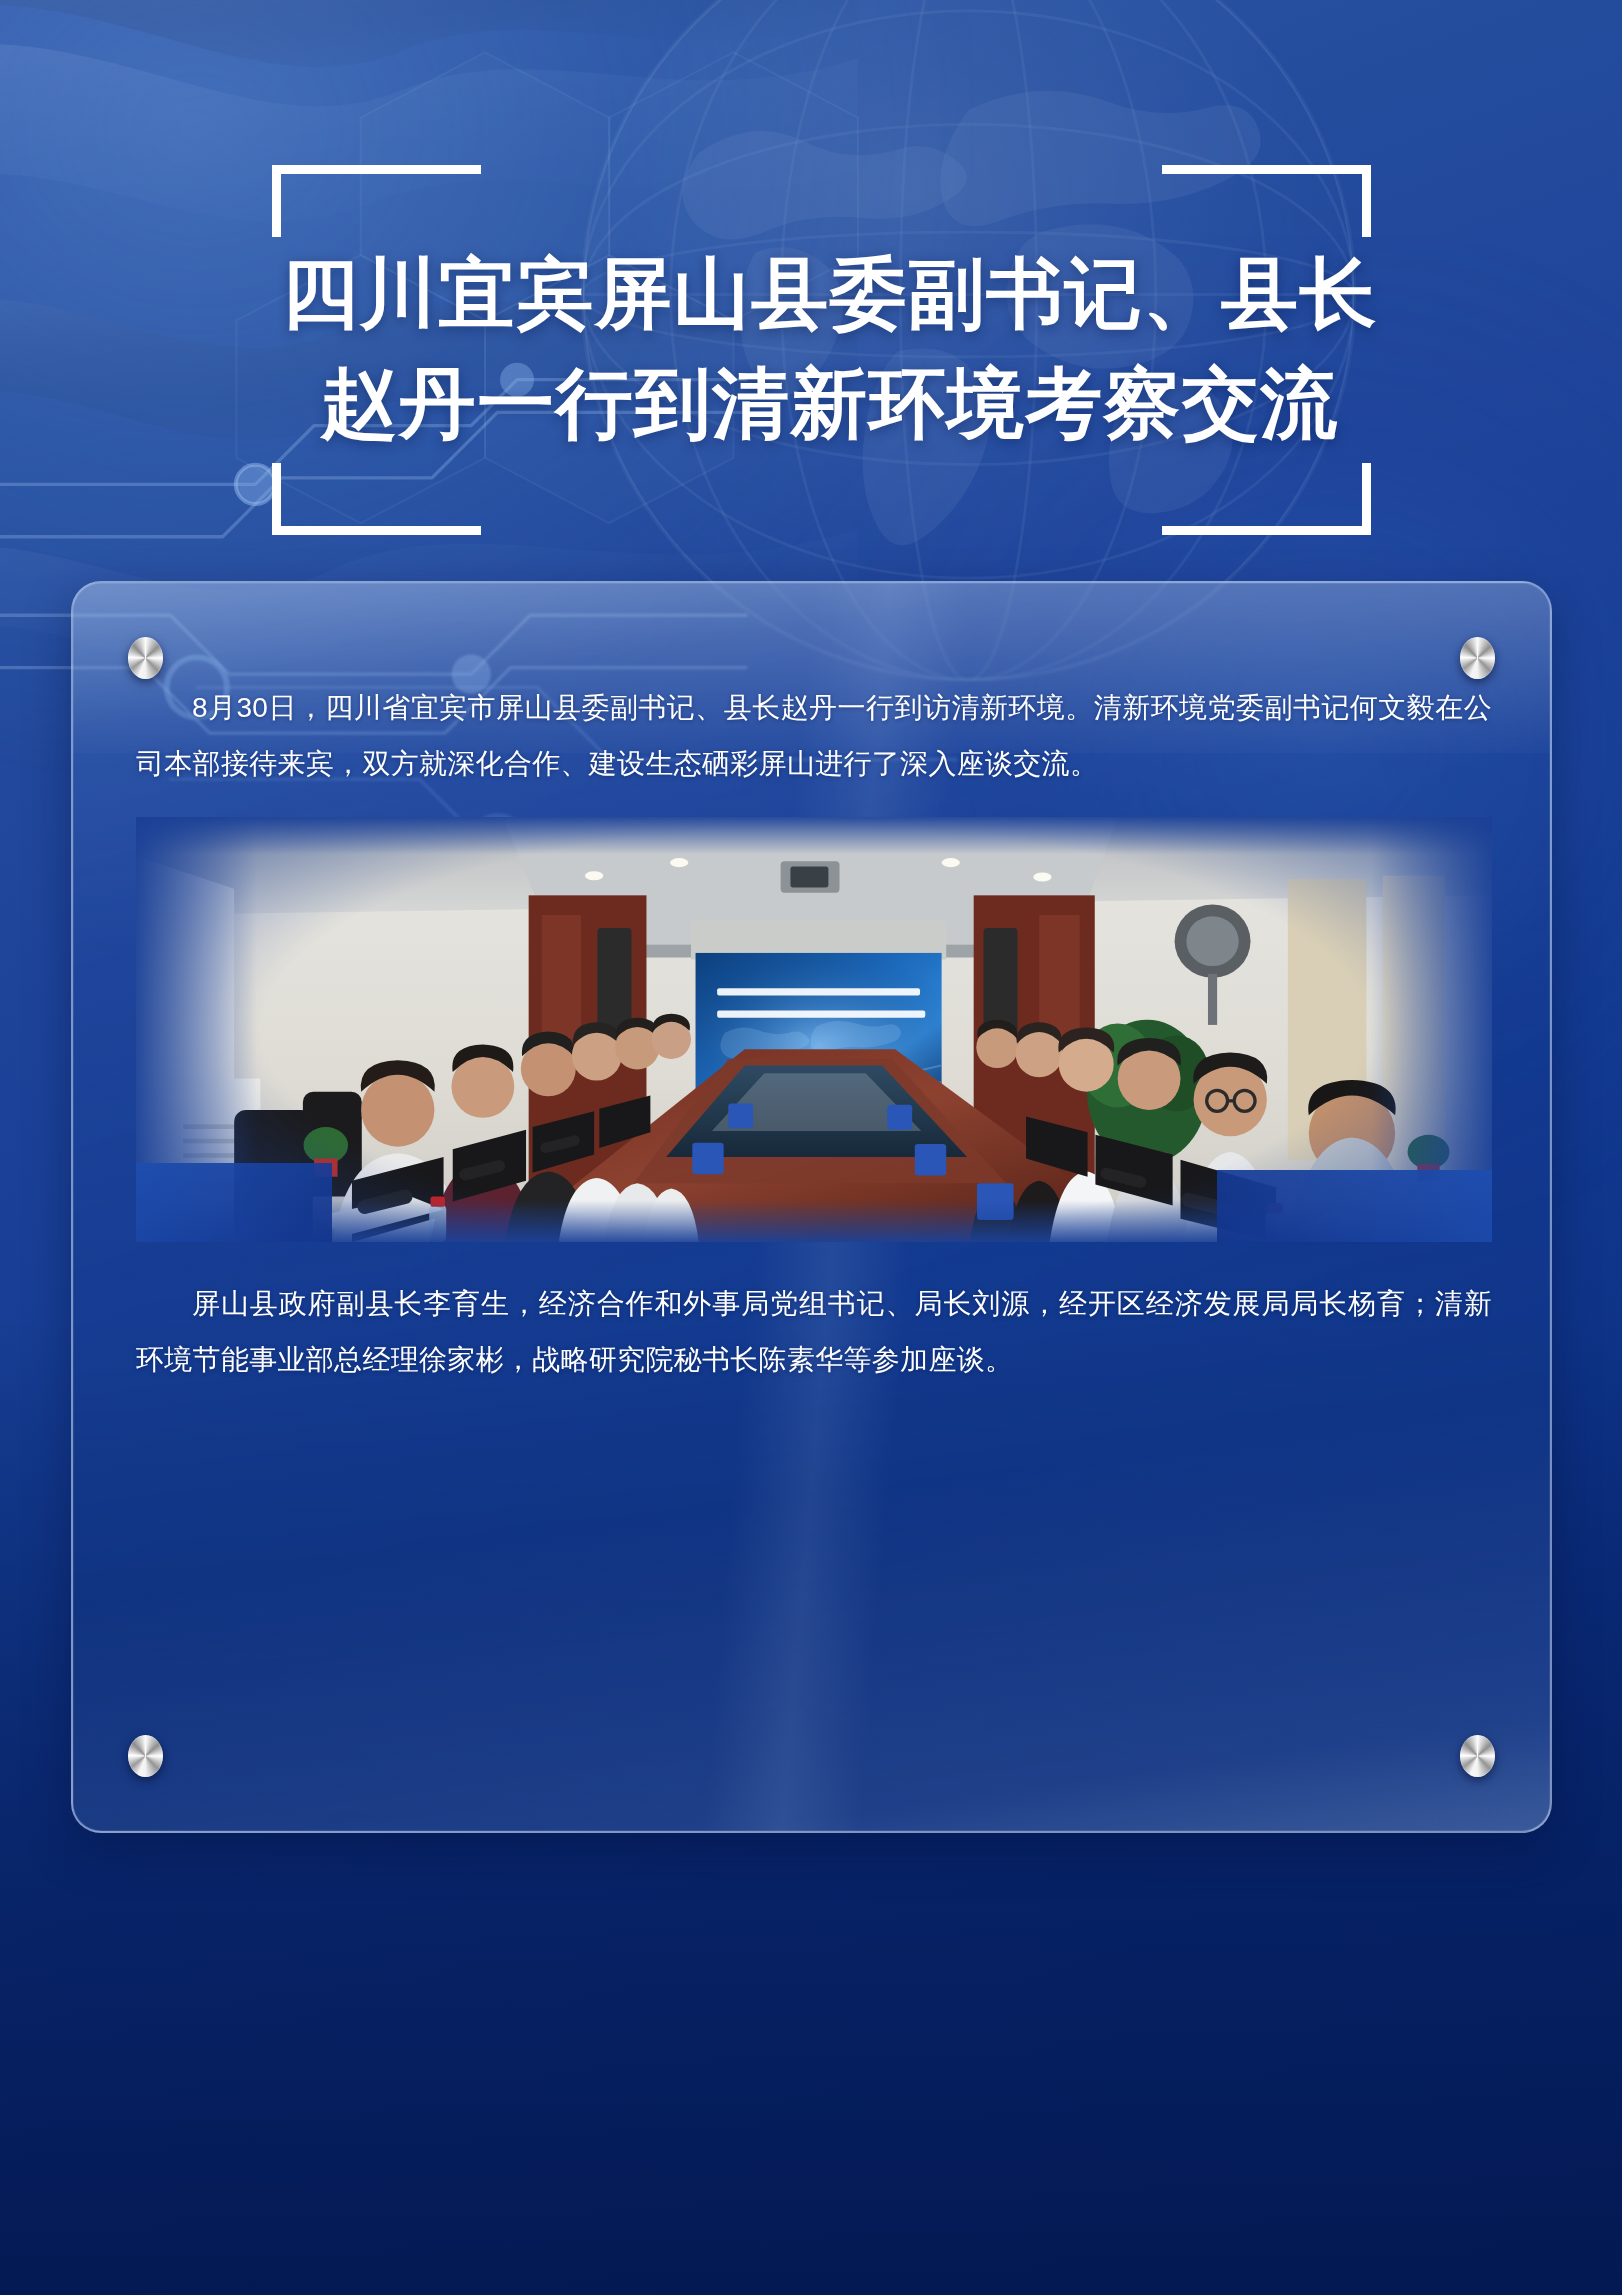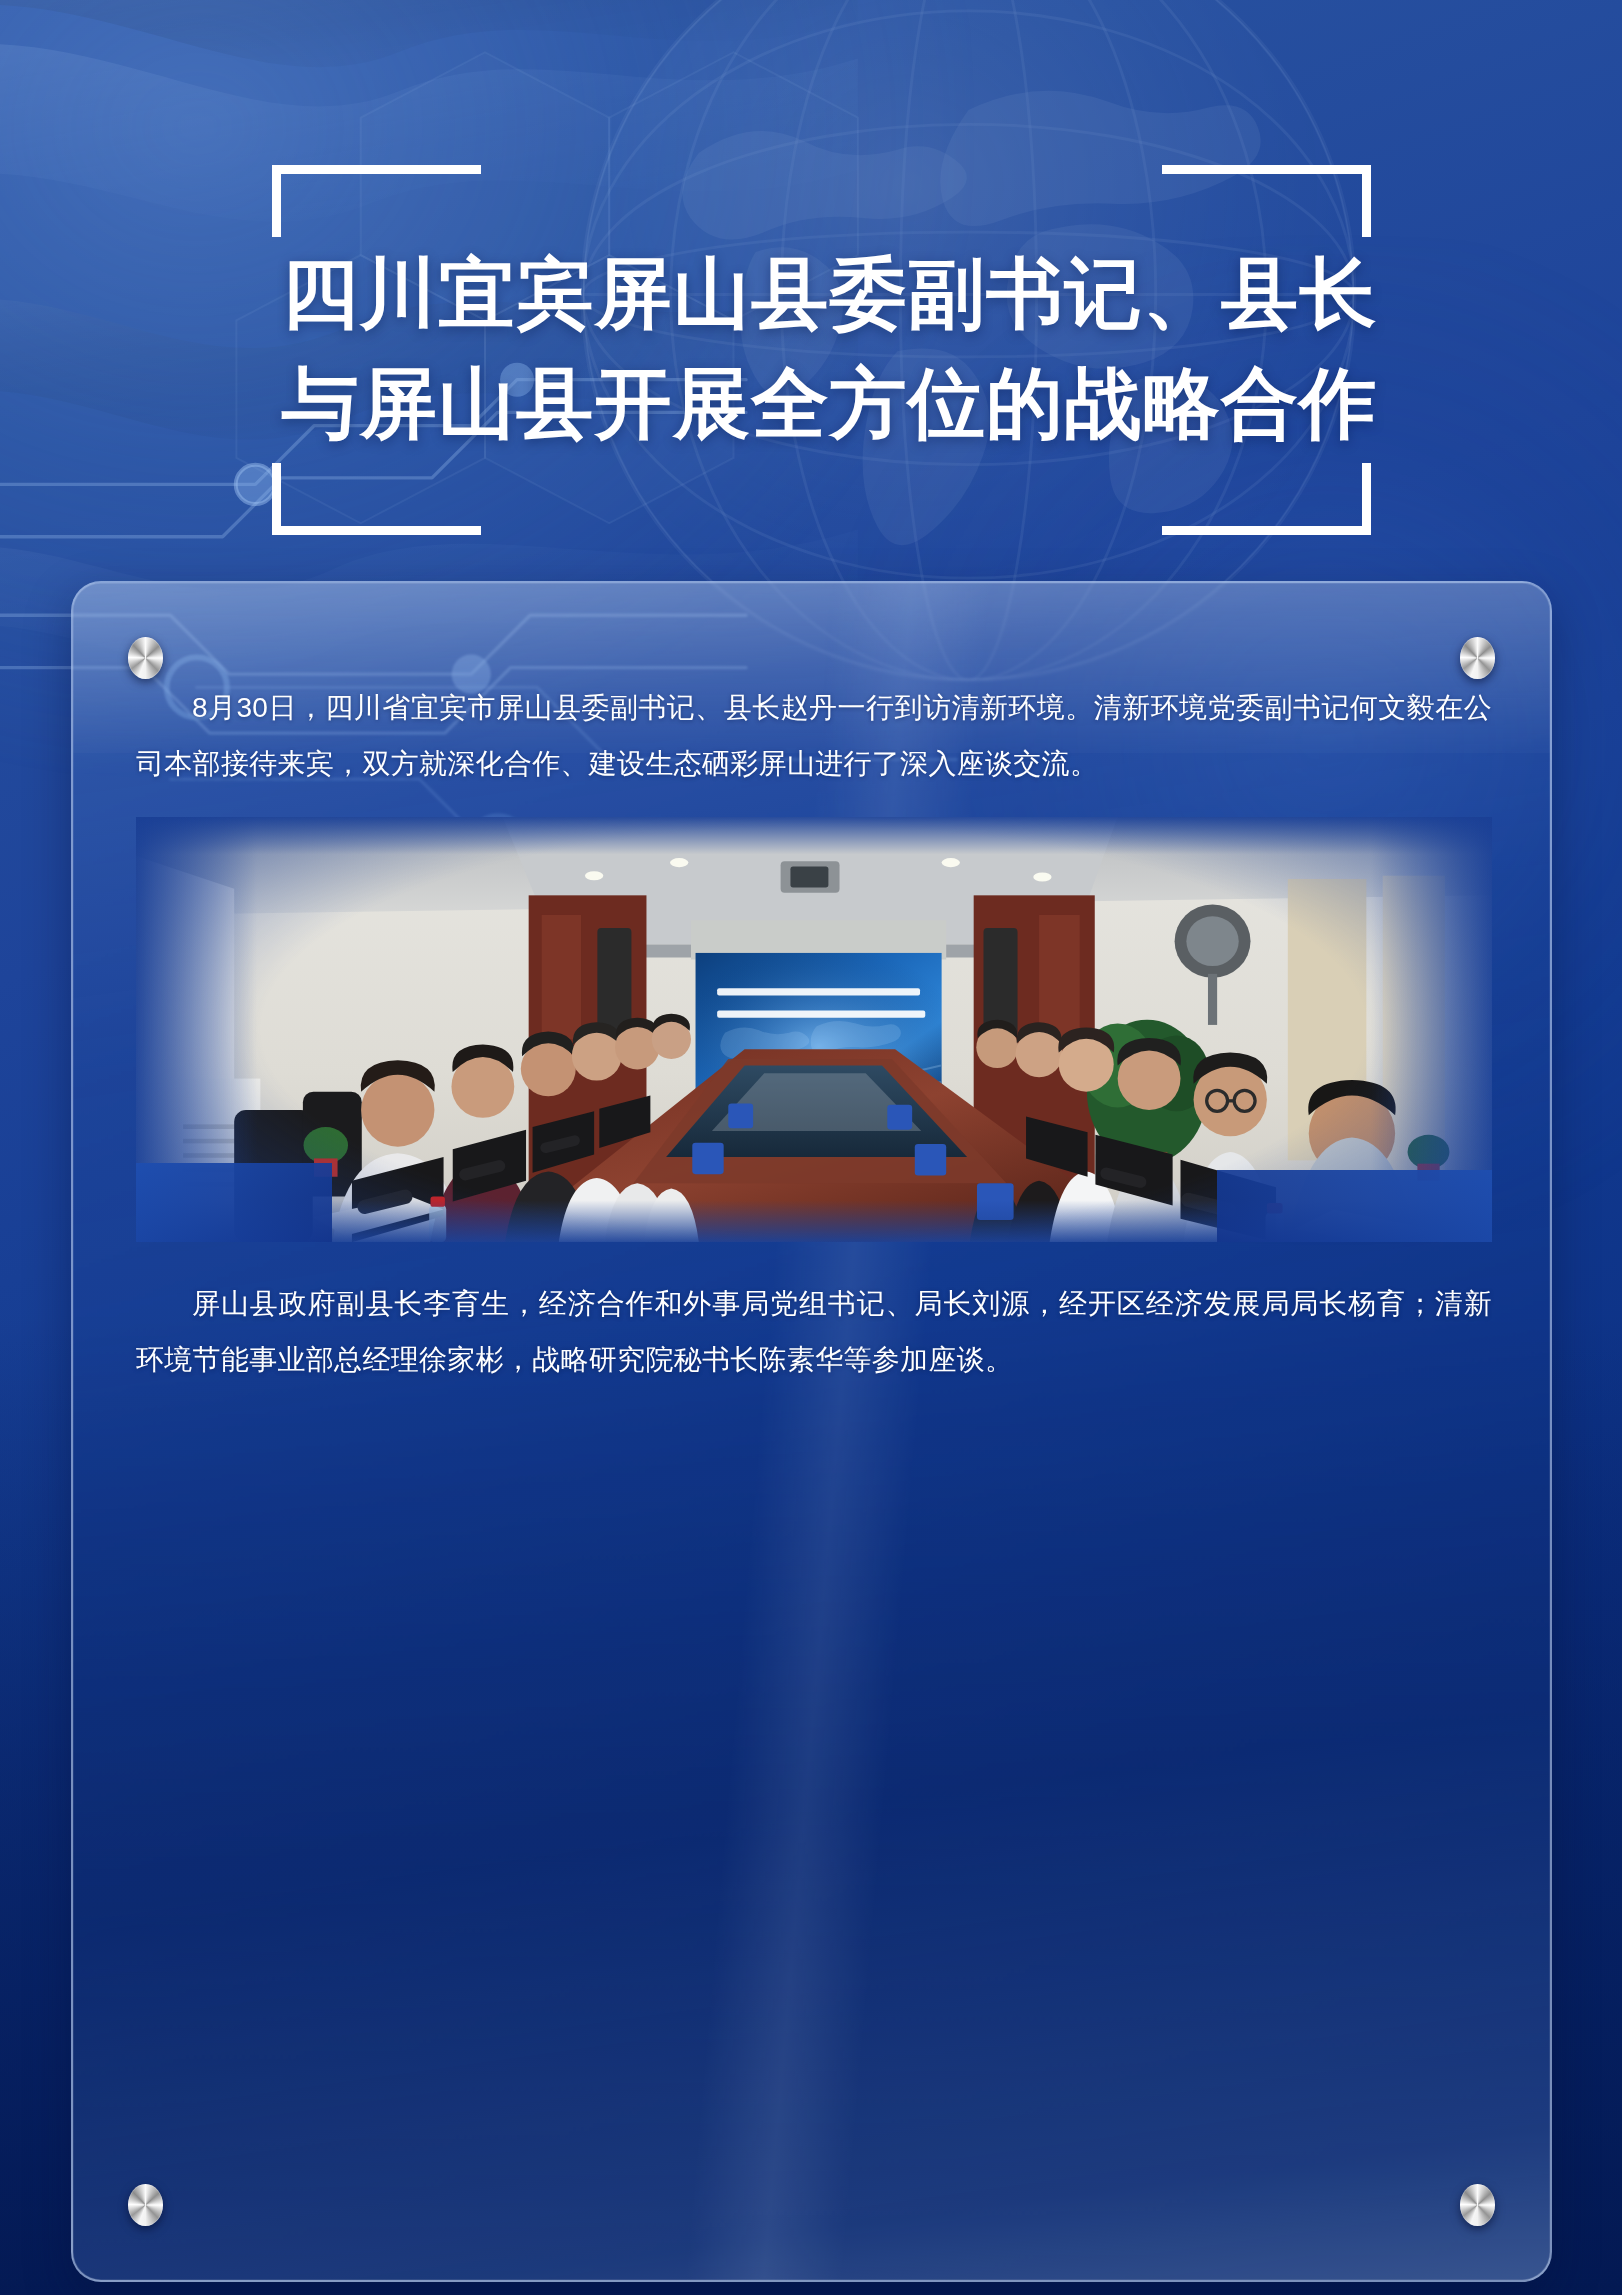--- a/index.html
+++ b/index.html
@@ -135,21 +135,21 @@
     letter-spacing: 1.3px;
     text-shadow: 0 3.3px 11.8px rgba(0,20,70,0.40);
     font-family: "Liberation Sans", "DejaVu Sans", sans-serif;
   }
   .title-text .ln { display: block; white-space: nowrap; }
 
   
   .card {
     position: absolute;
     left: 71px; top: 581px;
-    width: 1481px; height: 1701px;
+    width: 1481px; height: 1252px;
     border-radius: 30px;
     background:
       linear-gradient(172deg,
         rgba(120,158,220,0.40) 0%,
         rgba(70,112,192,0.30) 10%,
         rgba(36,76,162,0.22) 26%,
         rgba(22,58,142,0.18) 48%,
         rgba(30,70,152,0.20) 70%,
         rgba(78,120,200,0.34) 92%,
         rgba(125,162,222,0.44) 100%);
@@ -379,21 +379,21 @@
         <i class="h"></i>
         <i class="v"></i>
       </span>
     <span class="bracket bk-br">
         <i class="h"></i>
         <i class="v"></i>
       </span>
 
     <h1 class="title-text">
       <span class="ln">四川宜宾屏山县委副书记、县长</span>
-      <span class="ln">与屏山县开展全方位的战略合作</span>
+      <span class="ln">赵丹一行到清新环境考察交流</span>
     </h1>
   </div>
 
   <div class="card">
     <div class="card-gloss"></div>
     <div class="card-diag"></div>
 
     <span class="screw tl"></span>
     <span class="screw tr"></span>
     <span class="screw bl"></span>

